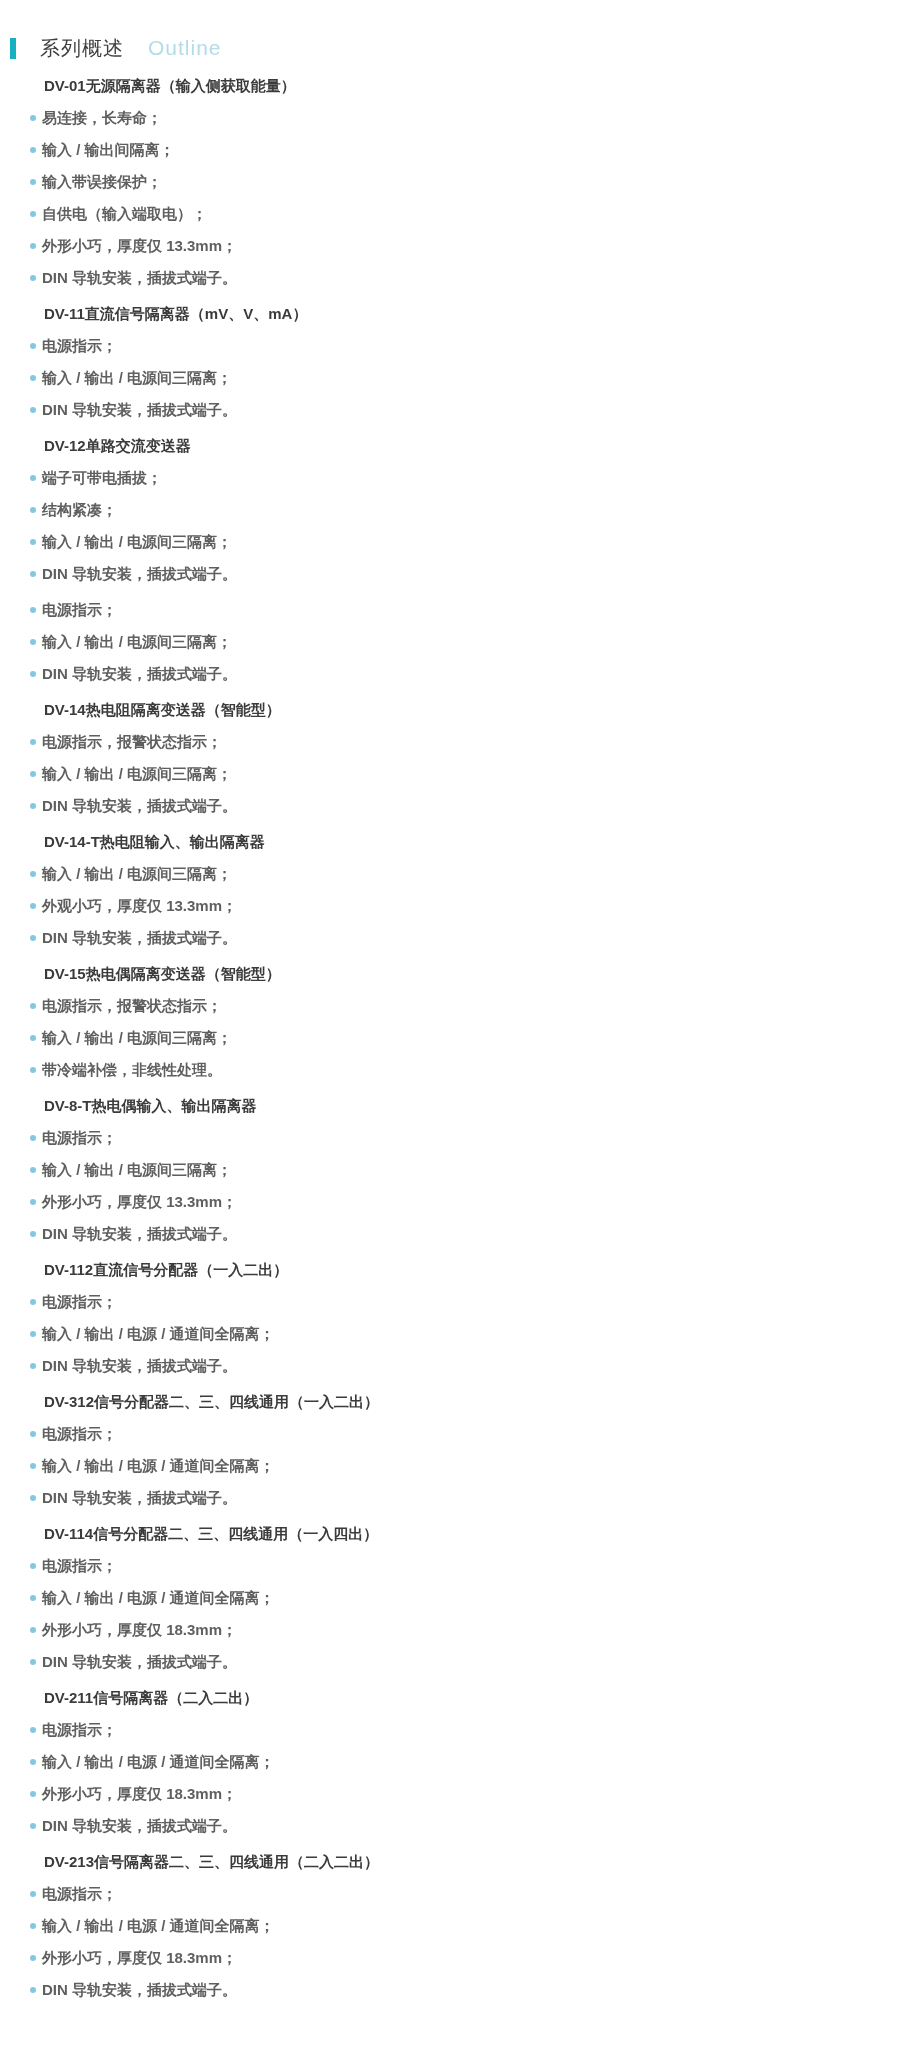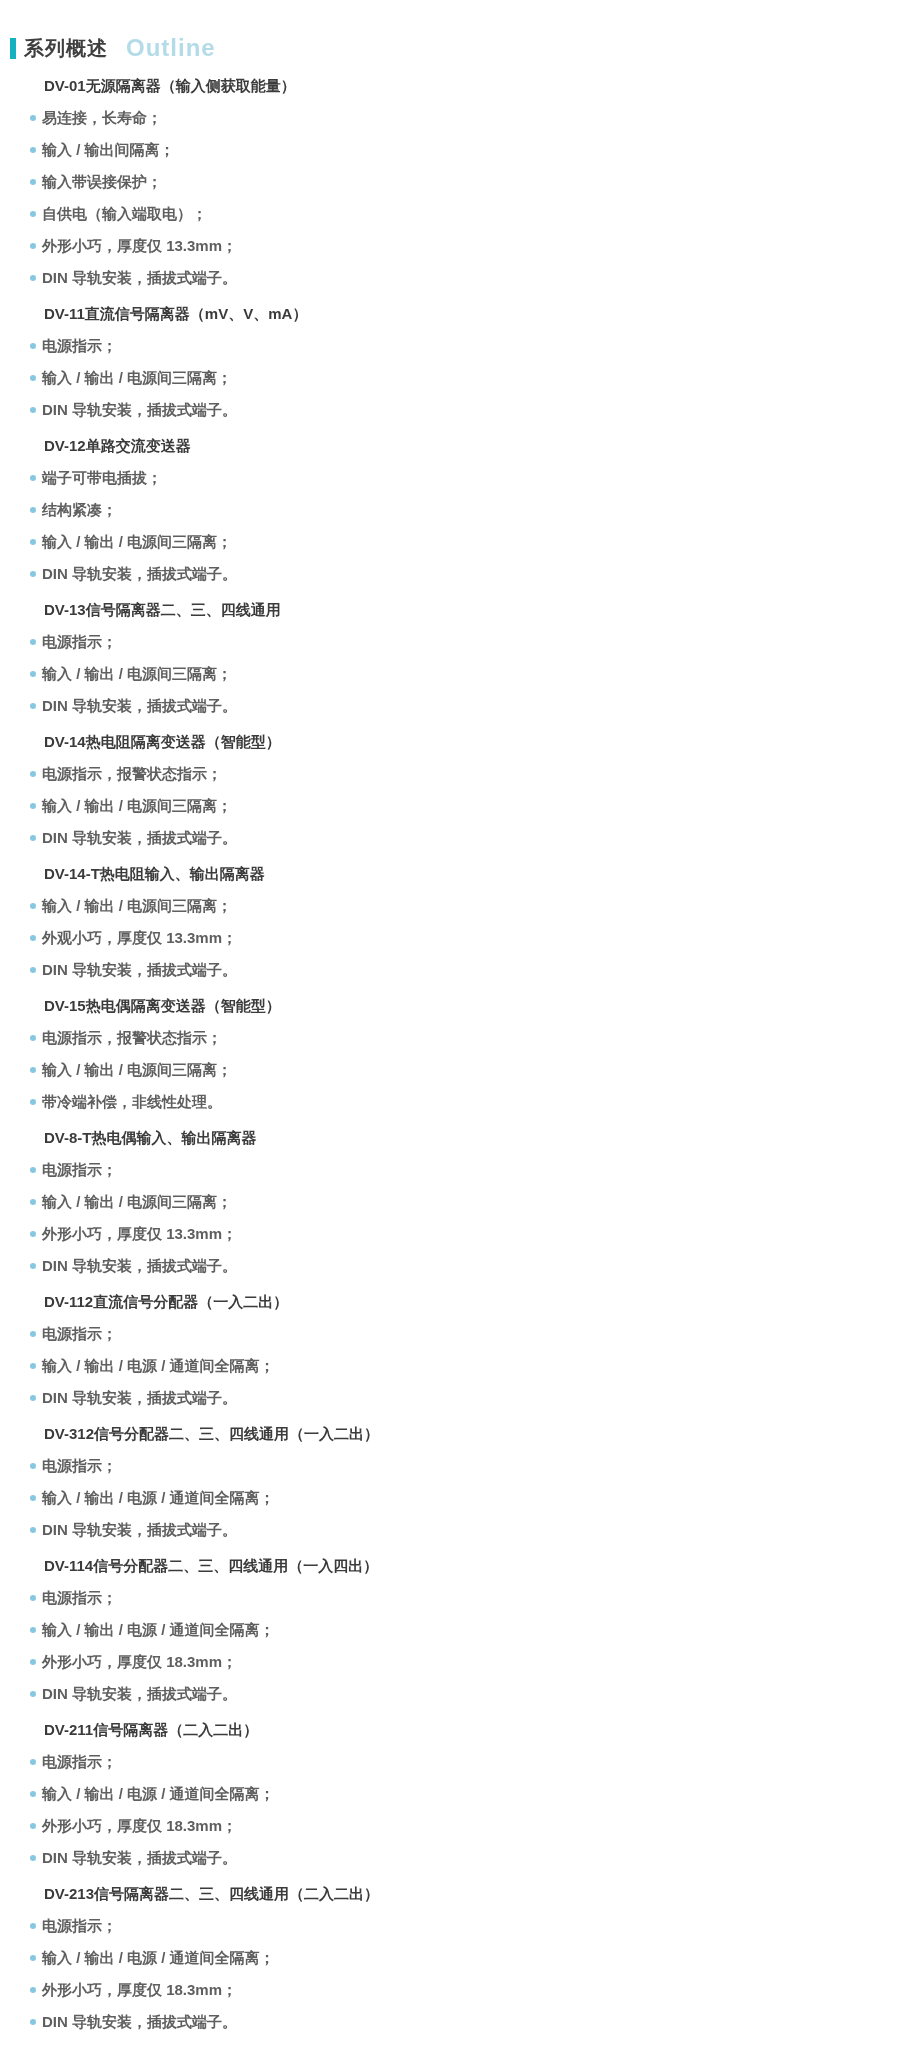--- a/index.html
+++ b/index.html
@@ -25,29 +25,30 @@
   }
   .accent-bar {
     width: 6px;
     height: 21px;
     background: var(--accent, #17b0c0);
     margin-right: 8px;
     flex: 0 0 auto;
   }
   .title {
     font-size: 20px;
-    font-weight: 700;
+    font-weight: 400;
     color: var(--title-color, #3f3f3f);
     letter-spacing: 1px;
+    margin-left: 16px;
   }
   .subtitle {
-    font-size: 24px;
-    font-weight: 700;
+    font-size: 21px;
+    font-weight: 400;
     color: var(--subtitle-color, #b3dce8);
-    margin-left: 18px;
+    margin-left: 24px;
     letter-spacing: 1px;
   }
   section {
     margin: 4px;
     padding-left: 12px;
   }
   .sec-heading {
     margin: 0 0 0 28px;
     height: 32px;
     display: flex;
@@ -166,21 +167,20 @@
   </li>
 
   <li class="bullet">
     <span class="dot"></span>
     <span class="bullet-text">DIN 导轨安装，插拔式端子。</span>
   </li>
 </ul>
   </section>
 
   <section>
-    <h3 class="sec-heading">DV-13信号隔离器二、三、四线通用</h3>
     <ul class="bullets">
   <li class="bullet">
     <span class="dot"></span>
     <span class="bullet-text">电源指示；</span>
   </li>
 
   <li class="bullet">
     <span class="dot"></span>
     <span class="bullet-text">输入 / 输出 / 电源间三隔离；</span>
   </li>

